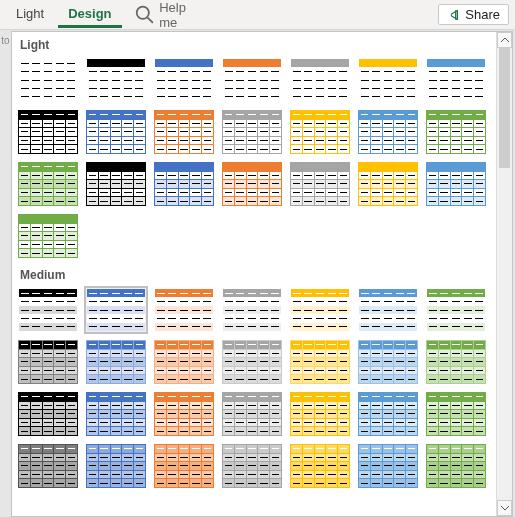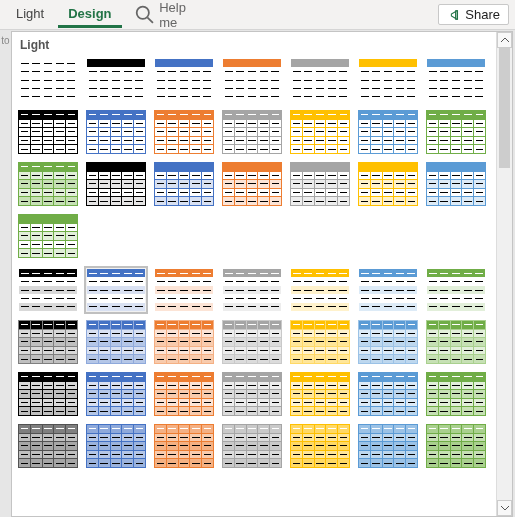--- a/index.html
+++ b/index.html
@@ -2018,20 +2018,21 @@
               <div class="cell" style="border-left: 1px solid rgb(112, 173, 71);">
                 <div class="dash" style="border-top-color: rgb(0, 0, 0);"></div>
               </div>
               <div class="cell" style="border-left: 1px solid rgb(112, 173, 71);">
                 <div class="dash" style="border-top-color: rgb(0, 0, 0);"></div>
               </div>
             </div>
           </div>
         </div>
       </div>
+      <div class="section-label">Medium</div>
       <div class="grid">
         <div class="thumb">
           <div class="tbl noborder">
             <div class="row" style="background: rgb(0, 0, 0);">
               <div class="cell">
                 <div class="dash" style="border-top-color: rgb(255, 255, 255);"></div>
               </div>
               <div class="cell">
                 <div class="dash" style="border-top-color: rgb(255, 255, 255);"></div>
               </div>

